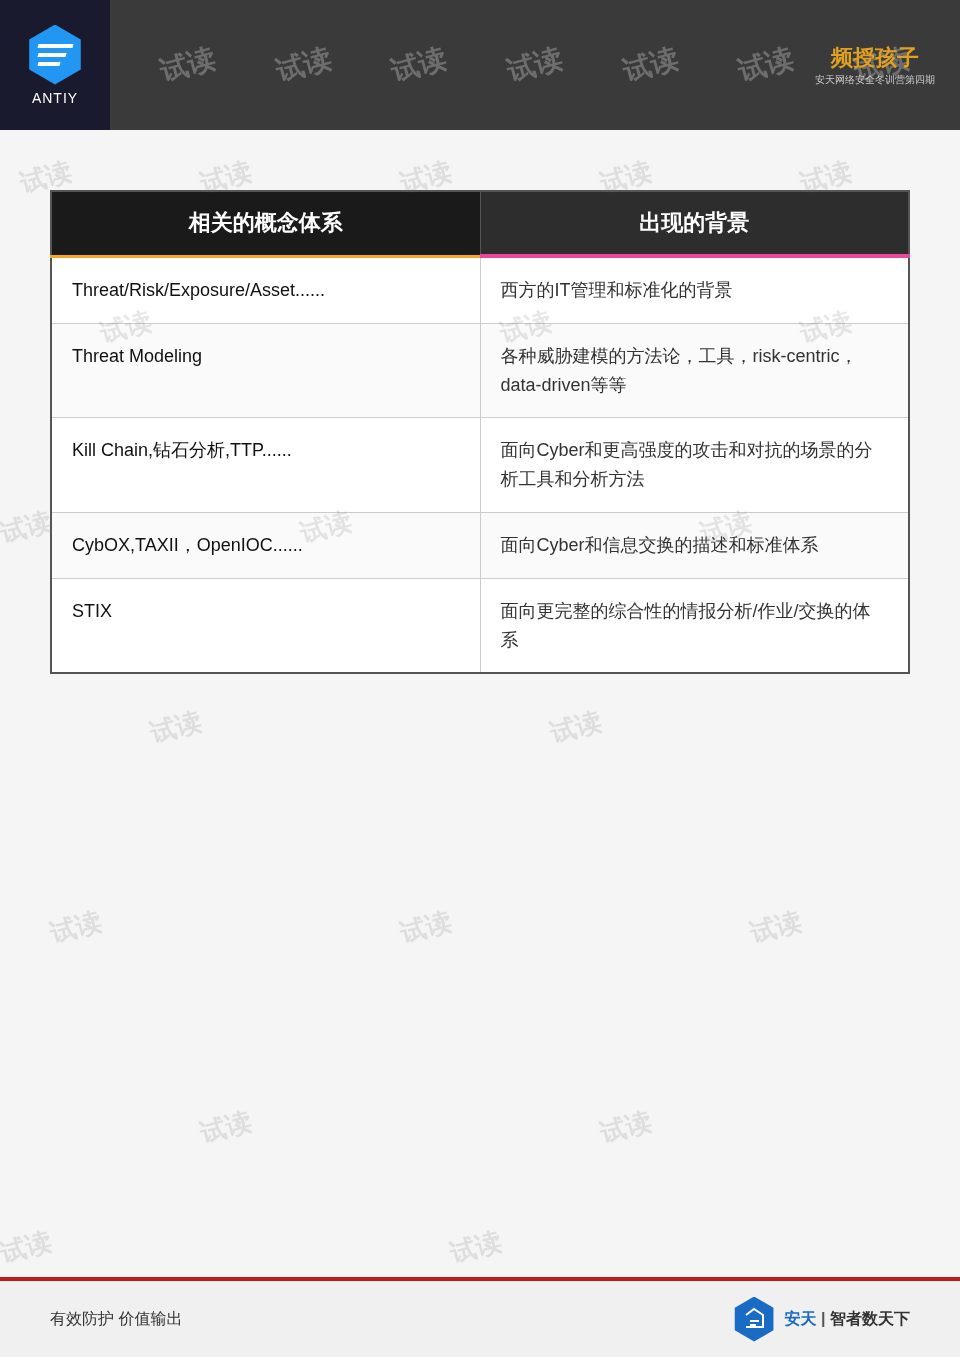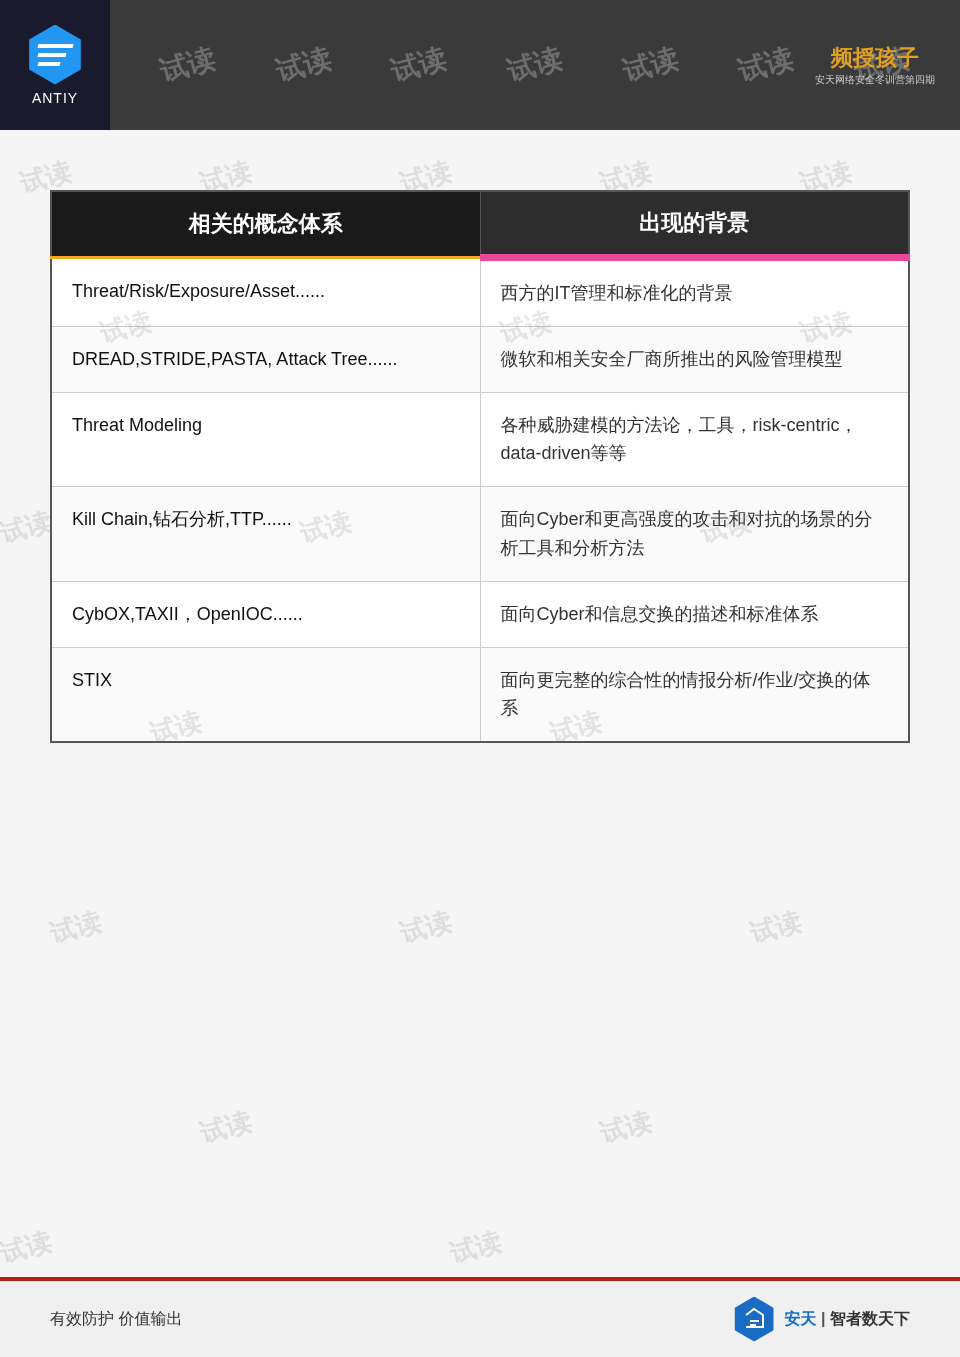--- a/index.html
+++ b/index.html
@@ -163,21 +163,21 @@
       width: 50%;
     }
 
     .table-header-cell.left-header {
       background: #1a1a1a;
       border-bottom: 3px solid #f5a623;
     }
 
     .table-header-cell.right-header {
       background: #2d2d2d;
-      border-bottom: 7px solid #ec4899;
+      border-bottom: 4px solid #ec4899;
       font-family: Liberation Mono, monospace;
     }
 
     .table-row {
       border-bottom: 1px solid #ccc;
     }
 
     .table-row:nth-child(odd) {
       background: #ffffff;
     }
@@ -308,24 +308,20 @@
         <th class="table-header-cell left-header">相关的概念体系</th>
         <th class="table-header-cell right-header">出现的背景</th>
       </tr>
     </thead>
     <tbody id="table-body">
     <tr class="table-row">
           <td class="table-cell left-cell">Threat/Risk/Exposure/Asset......</td>
           <td class="table-cell right-cell">西方的IT管理和标准化的背景</td>
         </tr>
         <tr class="table-row">
-          <td class="table-cell left-cell">DREAD,STRIDE,PASTA, Attack Tree......</td>
-          <td class="table-cell right-cell">微软和相关安全厂商所推出的风险管理模型</td>
-        </tr>
-        <tr class="table-row">
           <td class="table-cell left-cell">Threat Modeling</td>
           <td class="table-cell right-cell">各种威胁建模的方法论，工具，risk-centric，data-driven等等</td>
         </tr>
         <tr class="table-row">
           <td class="table-cell left-cell">Kill Chain,钻石分析,TTP......</td>
           <td class="table-cell right-cell">面向Cyber和更高强度的攻击和对抗的场景的分析工具和分析方法</td>
         </tr>
         <tr class="table-row">
           <td class="table-cell left-cell">CybOX,TAXII，OpenIOC......</td>
           <td class="table-cell right-cell">面向Cyber和信息交换的描述和标准体系</td>

